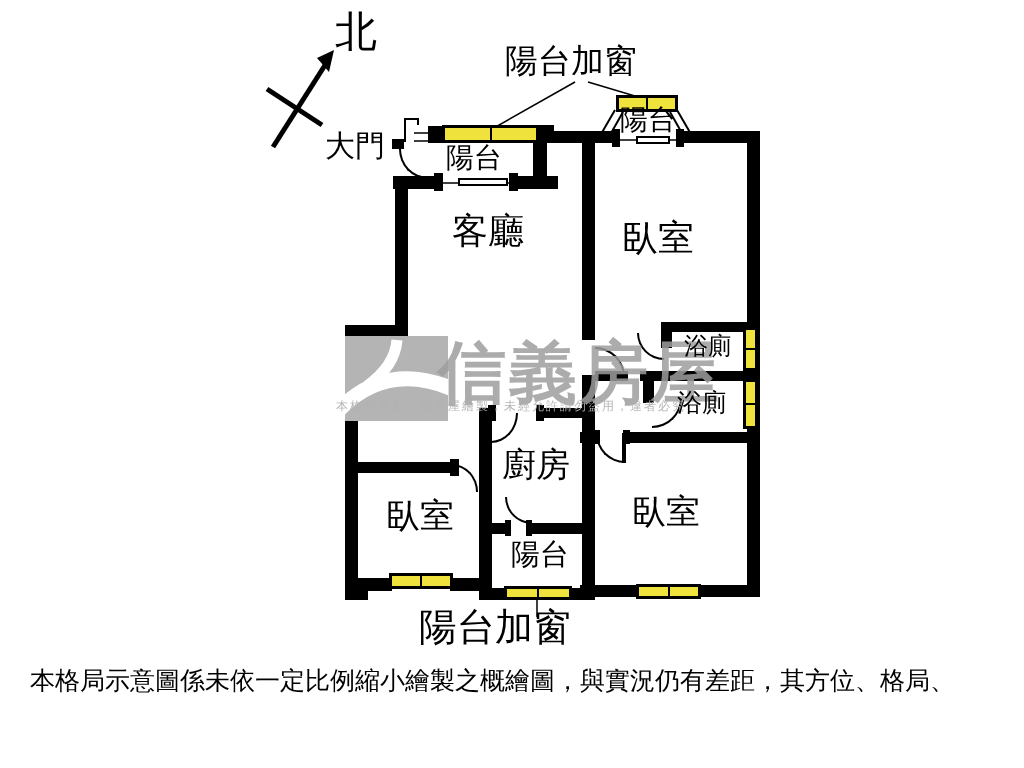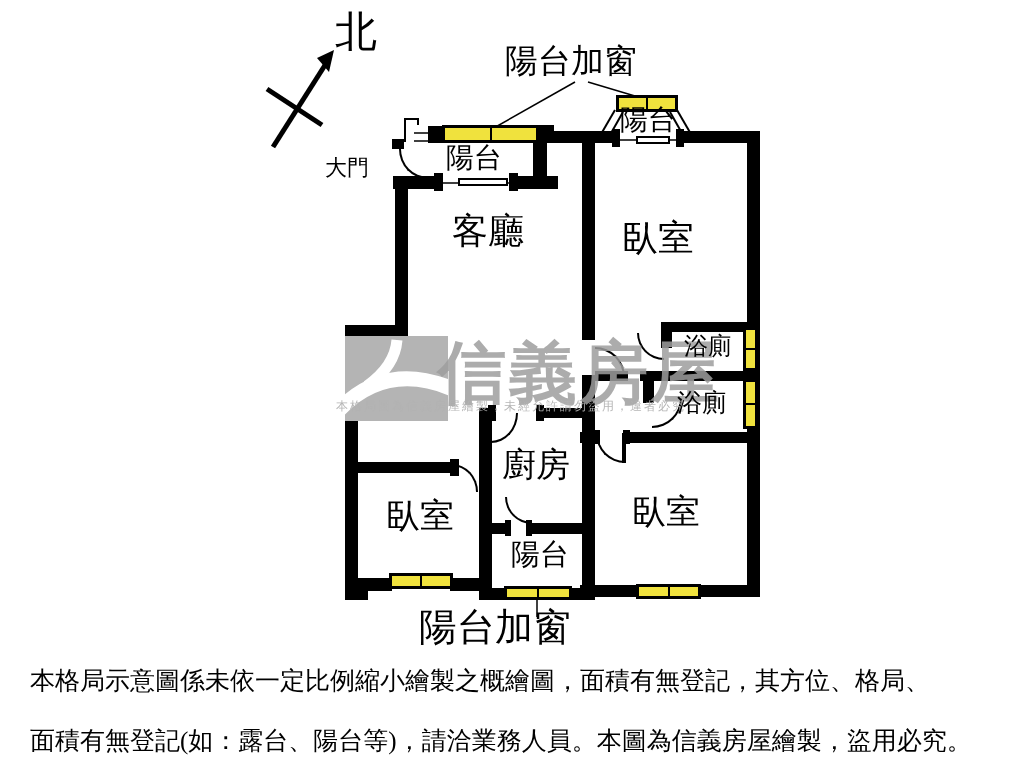--- a/index.html
+++ b/index.html
@@ -145,30 +145,29 @@
   <div id="wm-logo">
     <svg width="103" height="85" viewBox="0 0 103 85">
       <path d="M-6,74 Q42,24 110,54" stroke="#fff" stroke-width="15" fill="none"></path>
       <path d="M52,4 Q50,30 22,50" stroke="#fff" stroke-width="11" fill="none"></path>
     </svg>
   </div>
   <div id="wm-brand">信義房屋</div>
   <div id="wm-notice">本格局圖為信義房屋繪製，未經允許請勿盜用，違者必究</div>
 
   <div class="lbl" style="left:335px;top:10px;font-size:42px">北</div>
-  <div class="lbl" style="left:325px;top:156px;font-size:22px">大門</div>
+  <div class="lbl" style="left:325px;top:130px;font-size:30px">大門</div>
   <div class="lbl" style="left:505px;top:44px;font-size:33px">陽台加窗</div>
   <div class="lbl" style="left:446px;top:143px;font-size:28px">陽台</div>
   <div class="lbl" style="left:620px;top:105px;font-size:28px;z-index:8">陽台</div>
   <div class="lbl" style="left:452px;top:213px;font-size:36px">客廳</div>
   <div class="lbl" style="left:622px;top:220px;font-size:36px">臥室</div>
   <div class="lbl" style="left:684px;top:334px;font-size:24px">浴廁</div>
   <div class="lbl" style="left:677px;top:390px;font-size:25px">浴廁</div>
   <div class="lbl" style="left:502px;top:447px;font-size:34px">廚房</div>
   <div class="lbl" style="left:386px;top:498px;font-size:34px">臥室</div>
   <div class="lbl" style="left:632px;top:494px;font-size:34px">臥室</div>
   <div class="lbl" style="left:511px;top:539px;font-size:29px">陽台</div>
   <div class="lbl" style="left:419px;top:608px;font-size:38px">陽台加窗</div>
 
-  <div class="disc" style="top:664px">本格局示意圖係未依一定比例縮小繪製之概繪圖，面積有無登記，其方位、格局、</div>
-  <div class="disc" style="top:724px">面積有無登記(如：露台、陽台等)，請洽業務人員。本圖為信義房屋繪製，盜用必究。</div>
+  <div class="disc" style="top:664px">本格局示意圖係未依一定比例縮小繪製之概繪圖，與實況仍有差距，其方位、格局、</div>
 
 </div>
 
 </body></html>

